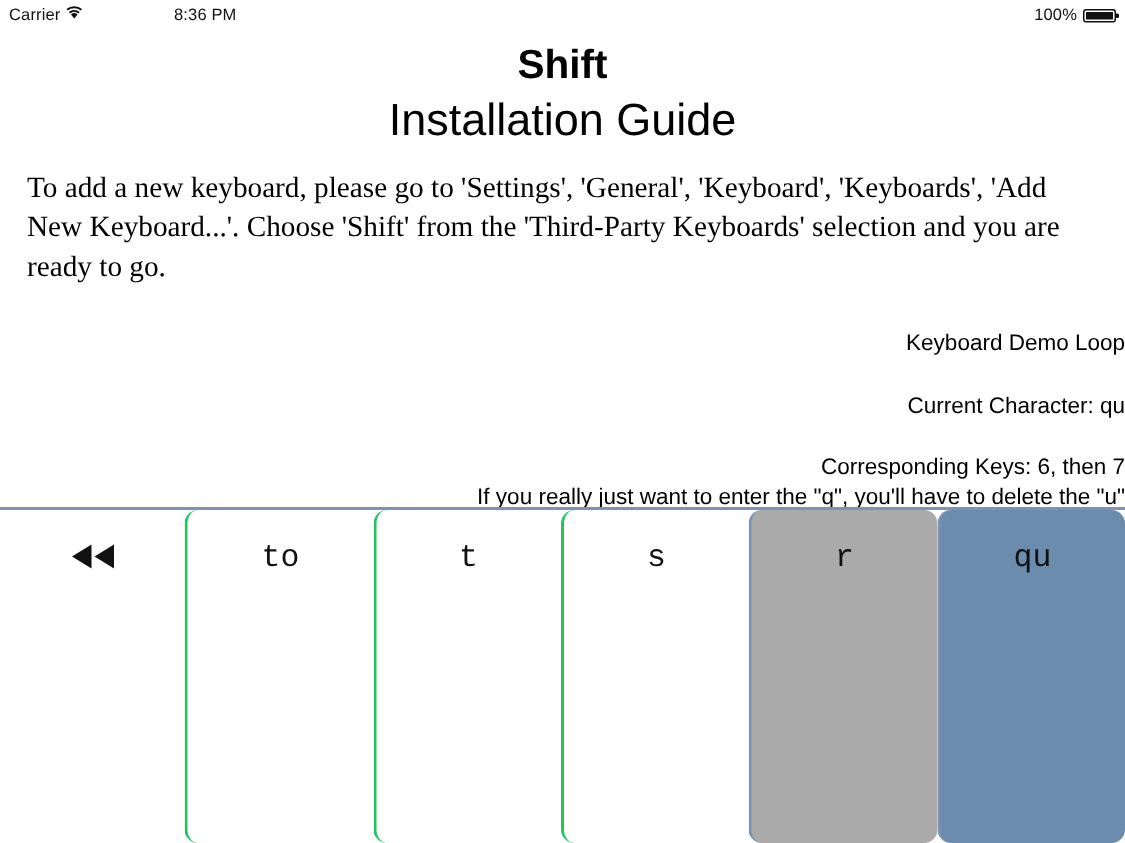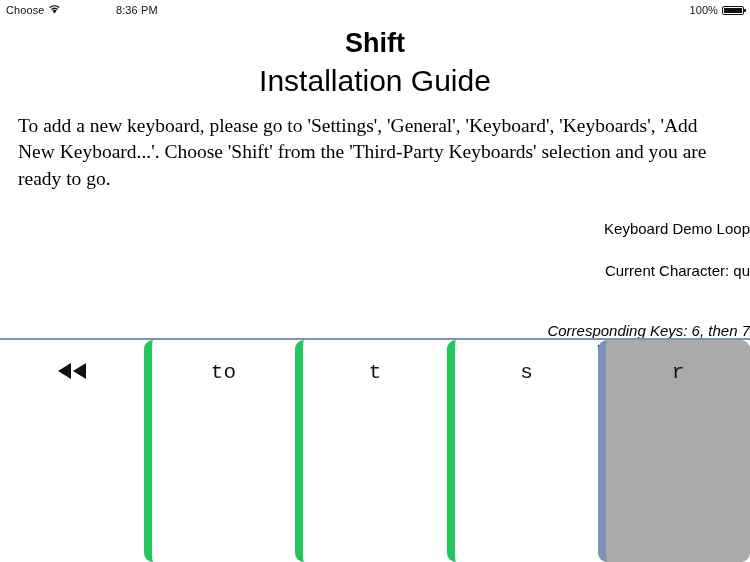--- a/index.html
+++ b/index.html
@@ -99,39 +99,39 @@
 
   
   .demo {
     margin-top: 26px;
     text-align: right;
     font-size: 15px;
     line-height: 1.38;
   }
   .demo-heading { margin: 0; }
   .demo-current { margin: 21px 0 0 0; }
-  .demo-keys { margin: 39px 0 0 0; font-style: italic; }
+  .demo-keys { margin: 20px 0 0 0; }
   .demo-note { margin: 0; }
 
   
   .keyboard {
     position: absolute;
     left: 0;
     bottom: 0;
     width: 750px;
     height: 224px;
     border-top: 2px solid #7d93b2;
     box-sizing: border-box;
     display: flex;
   }
   .key {
     flex: 1 1 0;
     position: relative;
     background: #ffffff;
-    border-left: 8px solid #22c55e;
+    border-left: 2px solid #22c55e;
     border-radius: 9px 9px 9px 9px;
     display: flex;
     align-items: flex-start;
     justify-content: center;
     box-sizing: border-box;
     padding-top: 22px;
     font-family: "Liberation Mono", "DejaVu Sans Mono", monospace;
     font-size: 21px;
     color: #111111;
   }
@@ -144,21 +144,21 @@
     align-items: center;
     gap: 1px;
     line-height: 1;
   }
 </style>
 </head>
 <body>
 
 <div class="status-bar">
   <div class="status-left">
-    <span>Choose</span>
+    <span>Carrier</span>
     <span class="wifi-icon">
       <svg width="11" height="9" viewBox="0 0 11 9" aria-hidden="true">
         <path d="M5.5 8.4 L3.3 5.6 a3.4 3.4 0 0 1 4.4 0 Z" fill="#111"></path>
         <path d="M1.9 4.0 a5.6 5.6 0 0 1 7.2 0 l-0.85 1.05 a4.3 4.3 0 0 0-5.5 0 Z" fill="#111"></path>
         <path d="M0.3 2.0 a8.2 8.2 0 0 1 10.4 0 l-0.85 1.05 a6.9 6.9 0 0 0-8.7 0 Z" fill="#111"></path>
       </svg>
     </span>
   </div>
   <div class="status-center">8:36 PM</div>
   <div class="status-right">
@@ -195,13 +195,16 @@
   </div>
   <div class="key">
     <span class="key-label">t</span>
   </div>
   <div class="key">
     <span class="key-label">s</span>
   </div>
   <div class="key shade-gray">
     <span class="key-label">r</span>
   </div>
+  <div class="key shade-blue">
+    <span class="key-label">qu</span>
+  </div>
 </div>
 
 </body></html>

